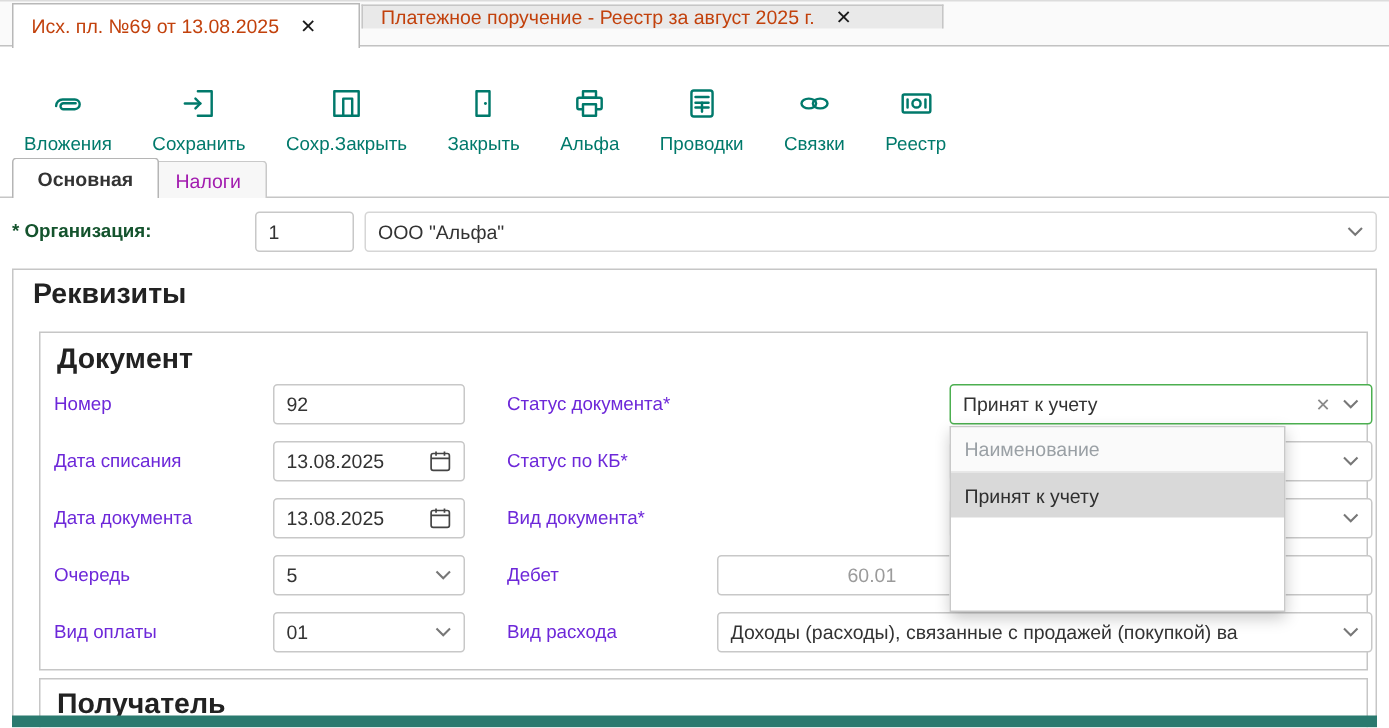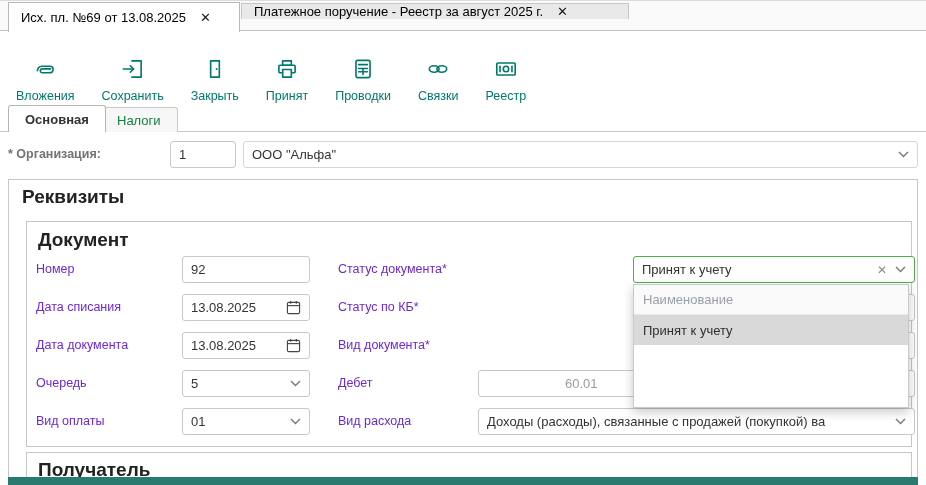--- a/index.html
+++ b/index.html
@@ -8,70 +8,70 @@
 
   
   .tabbar{position:absolute;top:0;left:0;right:0;height:31px;background:#fafafa;
           border-top:1px solid #dcdcdc;border-bottom:1px solid #c2c2c2;box-sizing:border-box;}
   .wtab{position:absolute;display:flex;align-items:center;gap:14px;padding:0 12px;box-sizing:border-box;
         white-space:nowrap;cursor:pointer;}
   .wtab.active{left:8px;top:1px;width:232px;height:30px;background:#fff;
                border:1px solid #b8b8b8;border-bottom:none;z-index:2;}
   .wtab.inactive{left:241px;top:2px;width:388px;height:16px;background:#e9e9e9;
                  border:1px solid #c6c6c6;border-bottom:none;}
-  .wtab-label{color:#000000;}
+  .wtab-label{color:#c2410c;}
   .wtab-close{font-weight:bold;color:#1a1a1a;font-size:13px;}
 
   
   .toolbar{position:absolute;top:32px;left:0;right:0;height:70px;display:flex;
            align-items:flex-start;padding:24px 0 0 16px;gap:27px;background:#fff;}
   .tool{display:flex;flex-direction:column;align-items:center;gap:4px;cursor:pointer;}
   .tool svg{width:26px;height:26px;}
   .tlabel{color:#00796b;font-size:12.5px;white-space:nowrap;}
 
   
   .ptabbar{position:absolute;top:104px;left:0;right:0;height:28px;border-bottom:1px solid #c6c6c6;box-sizing:border-box;}
   .ptab{position:absolute;display:flex;align-items:center;padding:12px 16px;box-sizing:border-box;
         border-radius:3px 3px 0 0;cursor:pointer;white-space:nowrap;}
   .ptab.active{left:8px;top:1px;height:27px;background:#fff;border:1px solid #b5b5b5;border-bottom:none;
                font-weight:bold;z-index:2;}
-  .ptab.inactive{left:100px;top:3px;height:25px;background:#f7f7f7;border:1px solid #c9c9c9;border-bottom:none;color:#15803d;}
+  .ptab.inactive{left:100px;top:3px;height:25px;background:#f7f7f7;border:1px solid #c9c9c9;border-bottom:none;color:#a21caf;}
 
   
   .lbl{position:absolute;font-size:12.5px;color:#6d28d9;white-space:nowrap;}
   .fld{position:absolute;height:27px;box-sizing:border-box;border:1px solid #c8c8c8;border-radius:3px;
        background:#fff;display:flex;align-items:center;padding:0 8px;font-size:13px;color:#333;}
   .val{white-space:nowrap;overflow:hidden;flex:1;}
   .chev{margin-left:8px;display:flex;align-items:center;cursor:pointer;}
   .clear{margin-left:8px;color:#8a8a8a;font-size:12px;cursor:pointer;}
   .cal{margin-left:auto;display:flex;align-items:center;cursor:pointer;}
 
   .ll{left:36px}.rl{left:338px}
   .ly1{top:262px}.ly2{top:300px}.ly3{top:338px}.ly4{top:376px}.ly5{top:414px}
   .y1{top:256px}.y2{top:294px}.y3{top:332px}.y4{top:370px}.y5{top:408px}
   .lf{left:182px;width:128px}
   .rcombo{left:633px;width:282px}
   .rwide{left:478px;width:437px}
 
-  .org-label{top:147px;left:8px;font-weight:bold;font-size:12.5px;color:#737373;}
+  .org-label{top:147px;left:8px;font-weight:bold;font-size:12.5px;color:#14532d;}
   .org-code{top:141px;left:170px;width:66px;}
   .org-name{top:141px;left:243px;width:675px;border-color:#d6d6d6;}
 
   
   .box{position:absolute;border:1px solid #c6c6c6;background:transparent;box-sizing:border-box;}
   .box-requisites{left:8px;top:179px;width:910px;height:306px;}
   .box-document{left:26px;top:221px;width:886px;height:226px;}
   .box-recipient{left:26px;top:452px;width:886px;height:40px;}
   .box-title{position:absolute;font-weight:bold;font-size:19px;color:#222;background:#fff;padding:0 2px;white-space:nowrap;}
 
   .combo-green{border:1px solid #4caf50;z-index:3;}
   .debit{color:#9b9b9b;padding-left:86px;}
 
   
-  .dd-panel{position:absolute;left:633px;top:284px;width:276px;height:124px;background:#fff;
+  .dd-panel{position:absolute;left:633px;top:284px;width:224px;height:124px;background:#fff;
             border:1px solid #c9c9c9;box-shadow:0 4px 10px rgba(0,0,0,.22);z-index:10;box-sizing:border-box;}
   .dd-header{height:30px;display:flex;align-items:center;padding:0 9px;color:#9aa0a5;background:#fafafa;
              border-bottom:1px solid #e8e8e8;box-sizing:border-box;}
   .dd-item{height:30px;display:flex;align-items:center;padding:0 9px;color:#2f2f2f;cursor:pointer;box-sizing:border-box;}
   .dd-item.selected{background:#d9d9d9;}
 
   .footerbar{position:absolute;left:8px;top:477px;width:910px;height:8px;background:#2a7a6f;z-index:6;}
 </style>
 </head>
 <body>
@@ -104,35 +104,44 @@
             <path d="M11,4.5 h8.5 v15 H11"></path>
             <path d="M3,12 h9.5"></path>
             <path d="M9.5,9 l3,3 -3,3"></path>
           </svg>
       </span>
       <span class="tlabel">Сохранить</span>
     </div>
     <div class="tool">
       <span>
         <svg viewBox="0 0 24 24" fill="none" stroke="#00796b" stroke-width="1.5" stroke-linecap="round" stroke-linejoin="round">
+            <rect x="4.5" y="4.5" width="15" height="15"></rect>
+            <path d="M10,19.5 V9 h5.5 v10.5"></path>
+          </svg>
+      </span>
+      <span class="tlabel">Сохр.Закрыть</span>
+    </div>
+    <div class="tool">
+      <span>
+        <svg viewBox="0 0 24 24" fill="none" stroke="#00796b" stroke-width="1.5" stroke-linecap="round" stroke-linejoin="round">
             <path d="M8,4.5 h8 v15 H8 z"></path>
             <circle cx="13.5" cy="12" r="0.9" fill="#00796b" stroke="none"></circle>
           </svg>
       </span>
       <span class="tlabel">Закрыть</span>
     </div>
     <div class="tool">
       <span>
         <svg viewBox="0 0 24 24" fill="none" stroke="#00796b" stroke-width="1.5" stroke-linecap="round" stroke-linejoin="round">
             <rect x="8" y="4.5" width="8" height="4"></rect>
             <rect x="4.5" y="8.5" width="15" height="7" rx="1"></rect>
             <rect x="8" y="12.5" width="8" height="7" fill="#ffffff"></rect>
           </svg>
       </span>
-      <span class="tlabel">Принят</span>
+      <span class="tlabel">Альфа</span>
     </div>
     <div class="tool">
       <span>
         <svg viewBox="0 0 24 24" fill="none" stroke="#00796b" stroke-width="1.5" stroke-linecap="round" stroke-linejoin="round">
             <rect x="5.5" y="4" width="13" height="16" rx="1.5"></rect>
             <line x1="8" y1="8" x2="16" y2="8"></line>
             <line x1="12" y1="11.5" x2="12" y2="17"></line>
             <line x1="8" y1="11.5" x2="16" y2="11.5"></line>
             <line x1="8" y1="14.5" x2="16" y2="14.5"></line>
           </svg>

